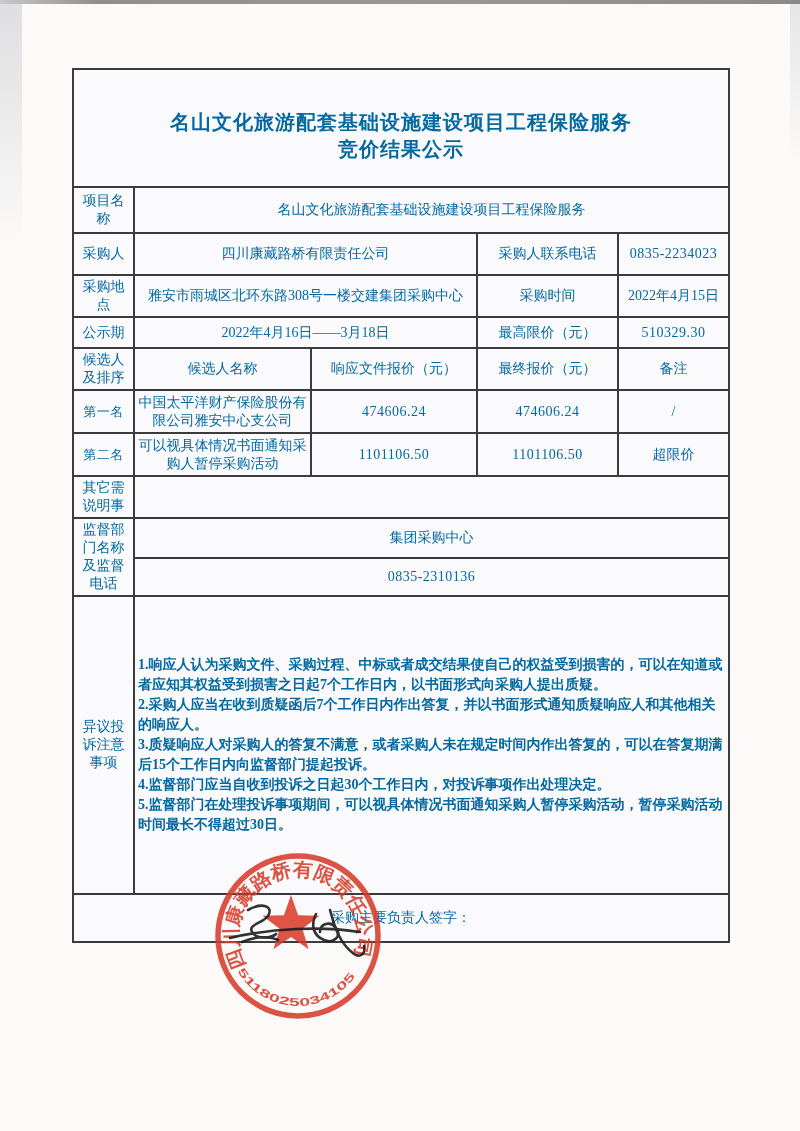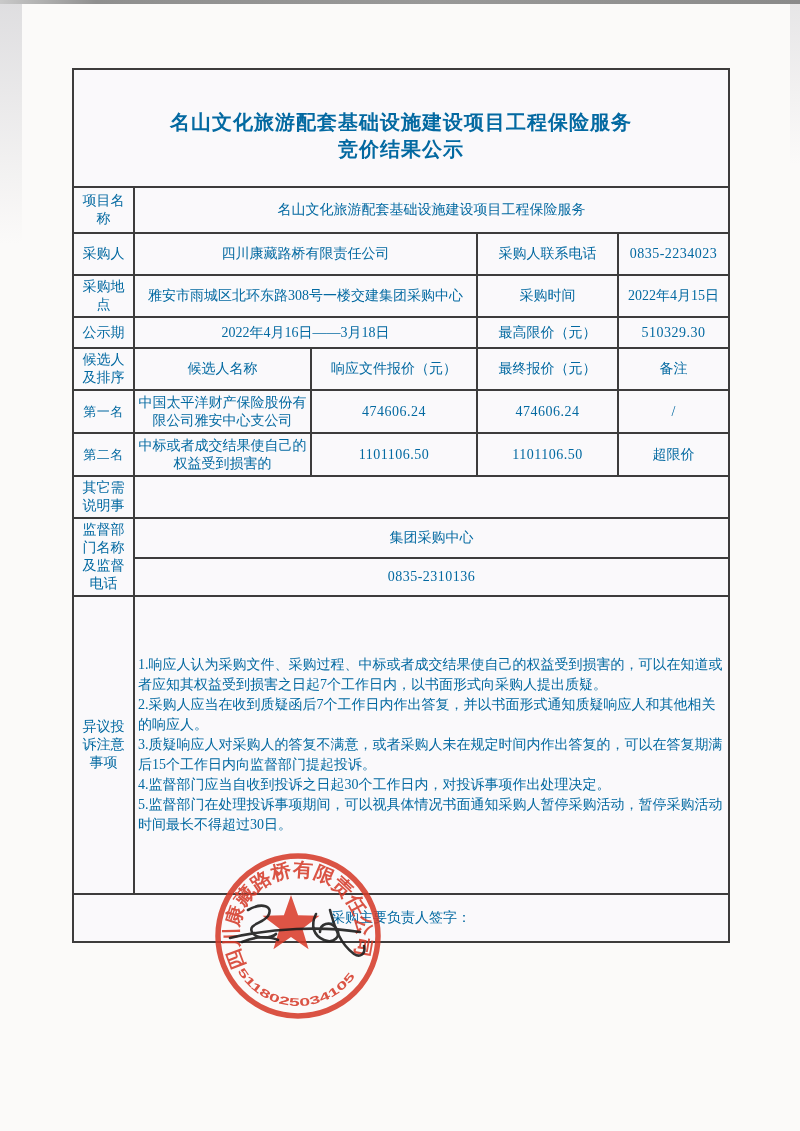--- a/index.html
+++ b/index.html
@@ -22,21 +22,21 @@
       letter-spacing:1px;margin-top:14px;}
   .t2{font-family:"Liberation Sans",sans-serif;font-weight:bold;font-size:20px;
       letter-spacing:1px;margin-top:9px;}
   td.lbl{line-height:17px;padding:2px 6px;}
   td.leftv{text-align:left;padding:2px 4px 2px 8px;}
   td.cname{font-size:12px;line-height:15px;padding:2px 4px;}
   td.num{font-size:13px;letter-spacing:.5px;}
   .h48{height:46px;margin-left:31px;}.h44{height:42px;}.h34{height:31px;}.h42{height:40px;}
   .h45{height:43px;border-radius:7px;}.h36{height:33px;border-radius:18px;}.h35{height:32px;}
   td.objection-cell{height:292px;text-align:left;vertical-align:middle;
-     padding:6px 10px 6px 8px;}
+     padding:6px 10px 6px 8px;font-weight:bold;}
   td.objection-cell p{margin:0;font-size:14px;line-height:20px;text-align:left;}
   td.sign-row{height:42px;text-align:left;padding-left:6px;font-size:15px;}
 
   .seal{position:absolute;left:208px;top:846px;width:180px;height:180px;opacity:.87;}
   .signature{position:absolute;left:212px;top:898px;width:170px;height:75px;opacity:.9;}
 </style>
 </head>
 <body>
 
 <div class="page">
@@ -98,21 +98,21 @@
     <tr class="h45">
       <td class="num" style="font-size:13px">第一名</td>
       <td class="cname">中国太平洋财产保险股份有限公司雅安中心支公司</td>
       <td class="num">474606.24</td>
       <td class="num">474606.24</td>
       <td>/</td>
     </tr>
 
     <tr class="h45">
       <td class="num" style="font-size:13px">第二名</td>
-      <td class="cname">中标或者成交结果使自己的权益受到损害的</td>
+      <td class="cname">可以视具体情况书面通知采购人暂停采购活动</td>
       <td class="num">1101106.50</td>
       <td class="num">1101106.50</td>
       <td>超限价</td>
     </tr>
 
     <tr class="h36">
       <td class="lbl">其它需说明事</td>
       <td colspan="4" class="leftv"></td>
     </tr>
 

